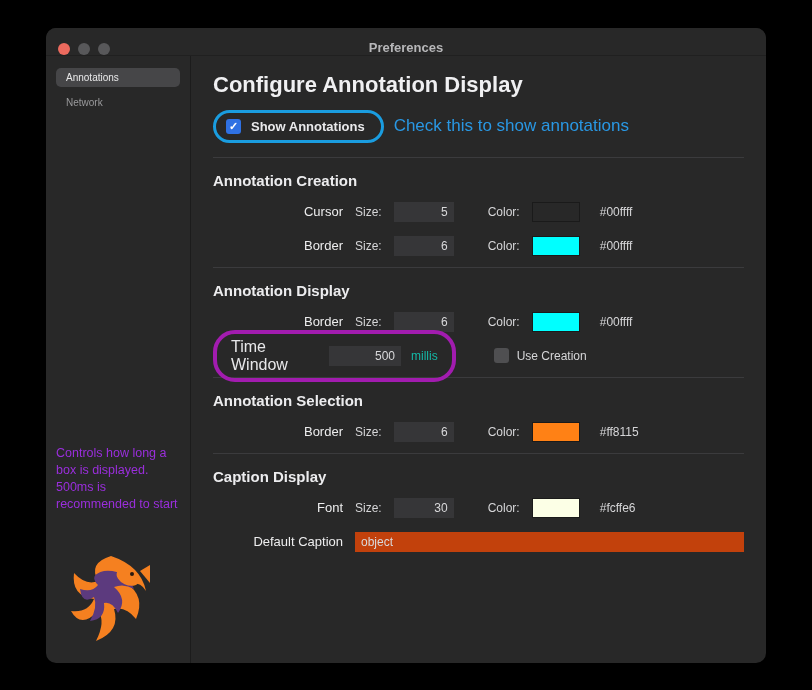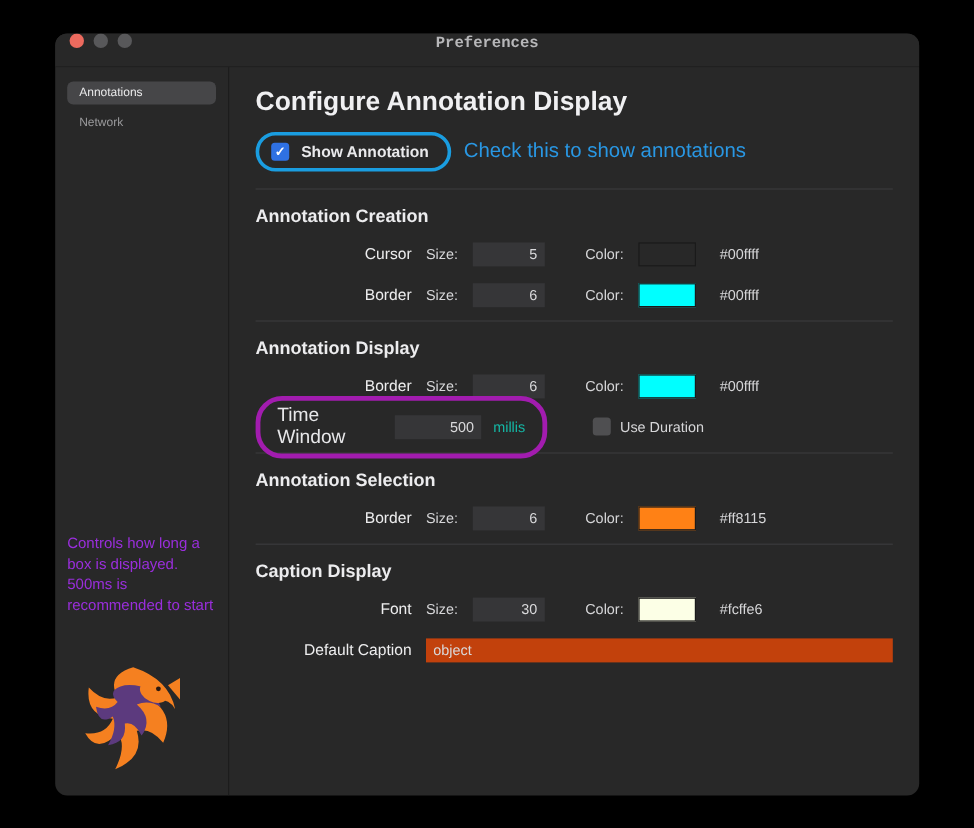--- a/index.html
+++ b/index.html
@@ -23,24 +23,23 @@
       border-radius: 10px;
       box-shadow: 0 20px 60px rgba(0,0,0,0.6);
       overflow: hidden;
       display: flex;
       flex-direction: column;
     }
     .titlebar {
       height: 28px;
       background: #282828;
       display: flex;
-      align-items: flex-start;
+      align-items: flex-end;
       position: relative;
       border-bottom: 1px solid rgba(0,0,0,0.2);
-      font-family: Liberation Mono, monospace;
     }
     .traffic-lights {
       display: flex;
       gap: 8px;
       padding-left: 12px;
     }
     .traffic-light {
       width: 12px;
       height: 12px;
       border-radius: 50%;
@@ -276,21 +275,21 @@
         </div>
       </div>
     </div>
 
     <div class="content">
       <div class="main-title">Configure Annotation Display</div>
 
       <div class="show-row">
         <div class="show-pill">
           <div class="checkbox">✓</div>
-          <span class="show-label">Show Annotation</span>
+          <span class="show-label">Show Annotations</span>
         </div>
         <span class="blue-note">Check this to show annotations</span>
       </div>
 
       <div class="divider"></div>
 
       <div class="section">
         <div class="section-title">Annotation Creation</div>
 
         <div class="row">
@@ -327,21 +326,21 @@
         </div>
 
         <div class="row">
           <span class="time-pill">
             <span style="width:88px;text-align:left">Time Window</span>
             <input class="num-input" style="width: 72px;" value="500">
             <span class="millis">millis</span>
           </span>
           <span class="use-dur">
             <div class="checkbox unchecked"></div>
-            <span class="size-label">Use Duration</span>
+            <span class="size-label">Use Creation</span>
           </span>
         </div>
       </div>
 
       <div class="divider"></div>
 
       <div class="section">
         <div class="section-title">Annotation Selection</div>
 
         <div class="row">

